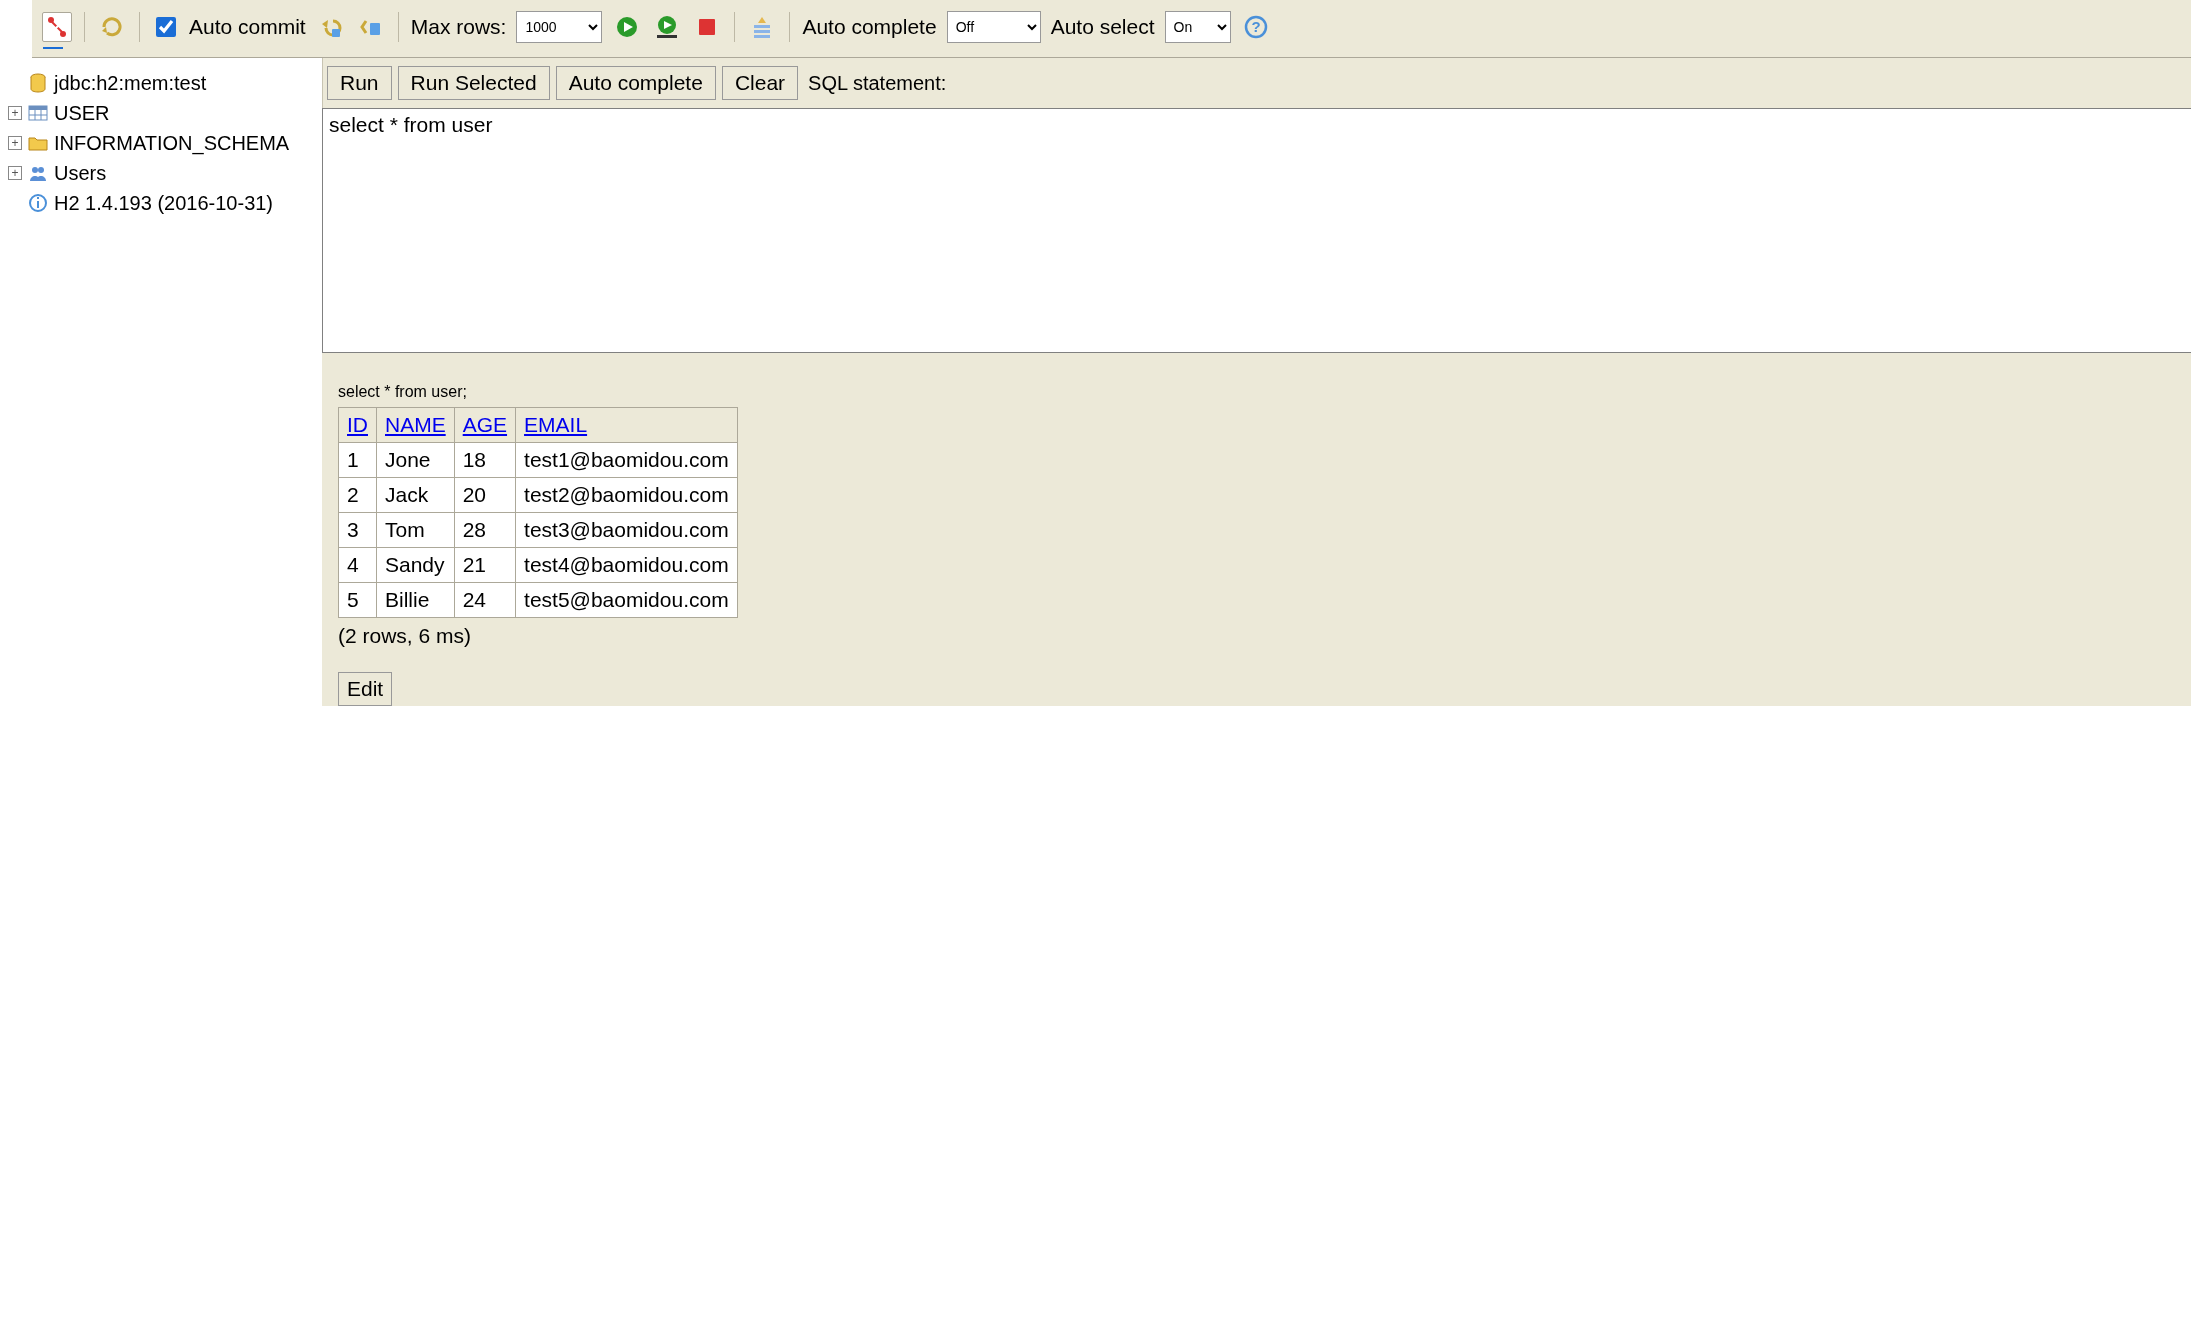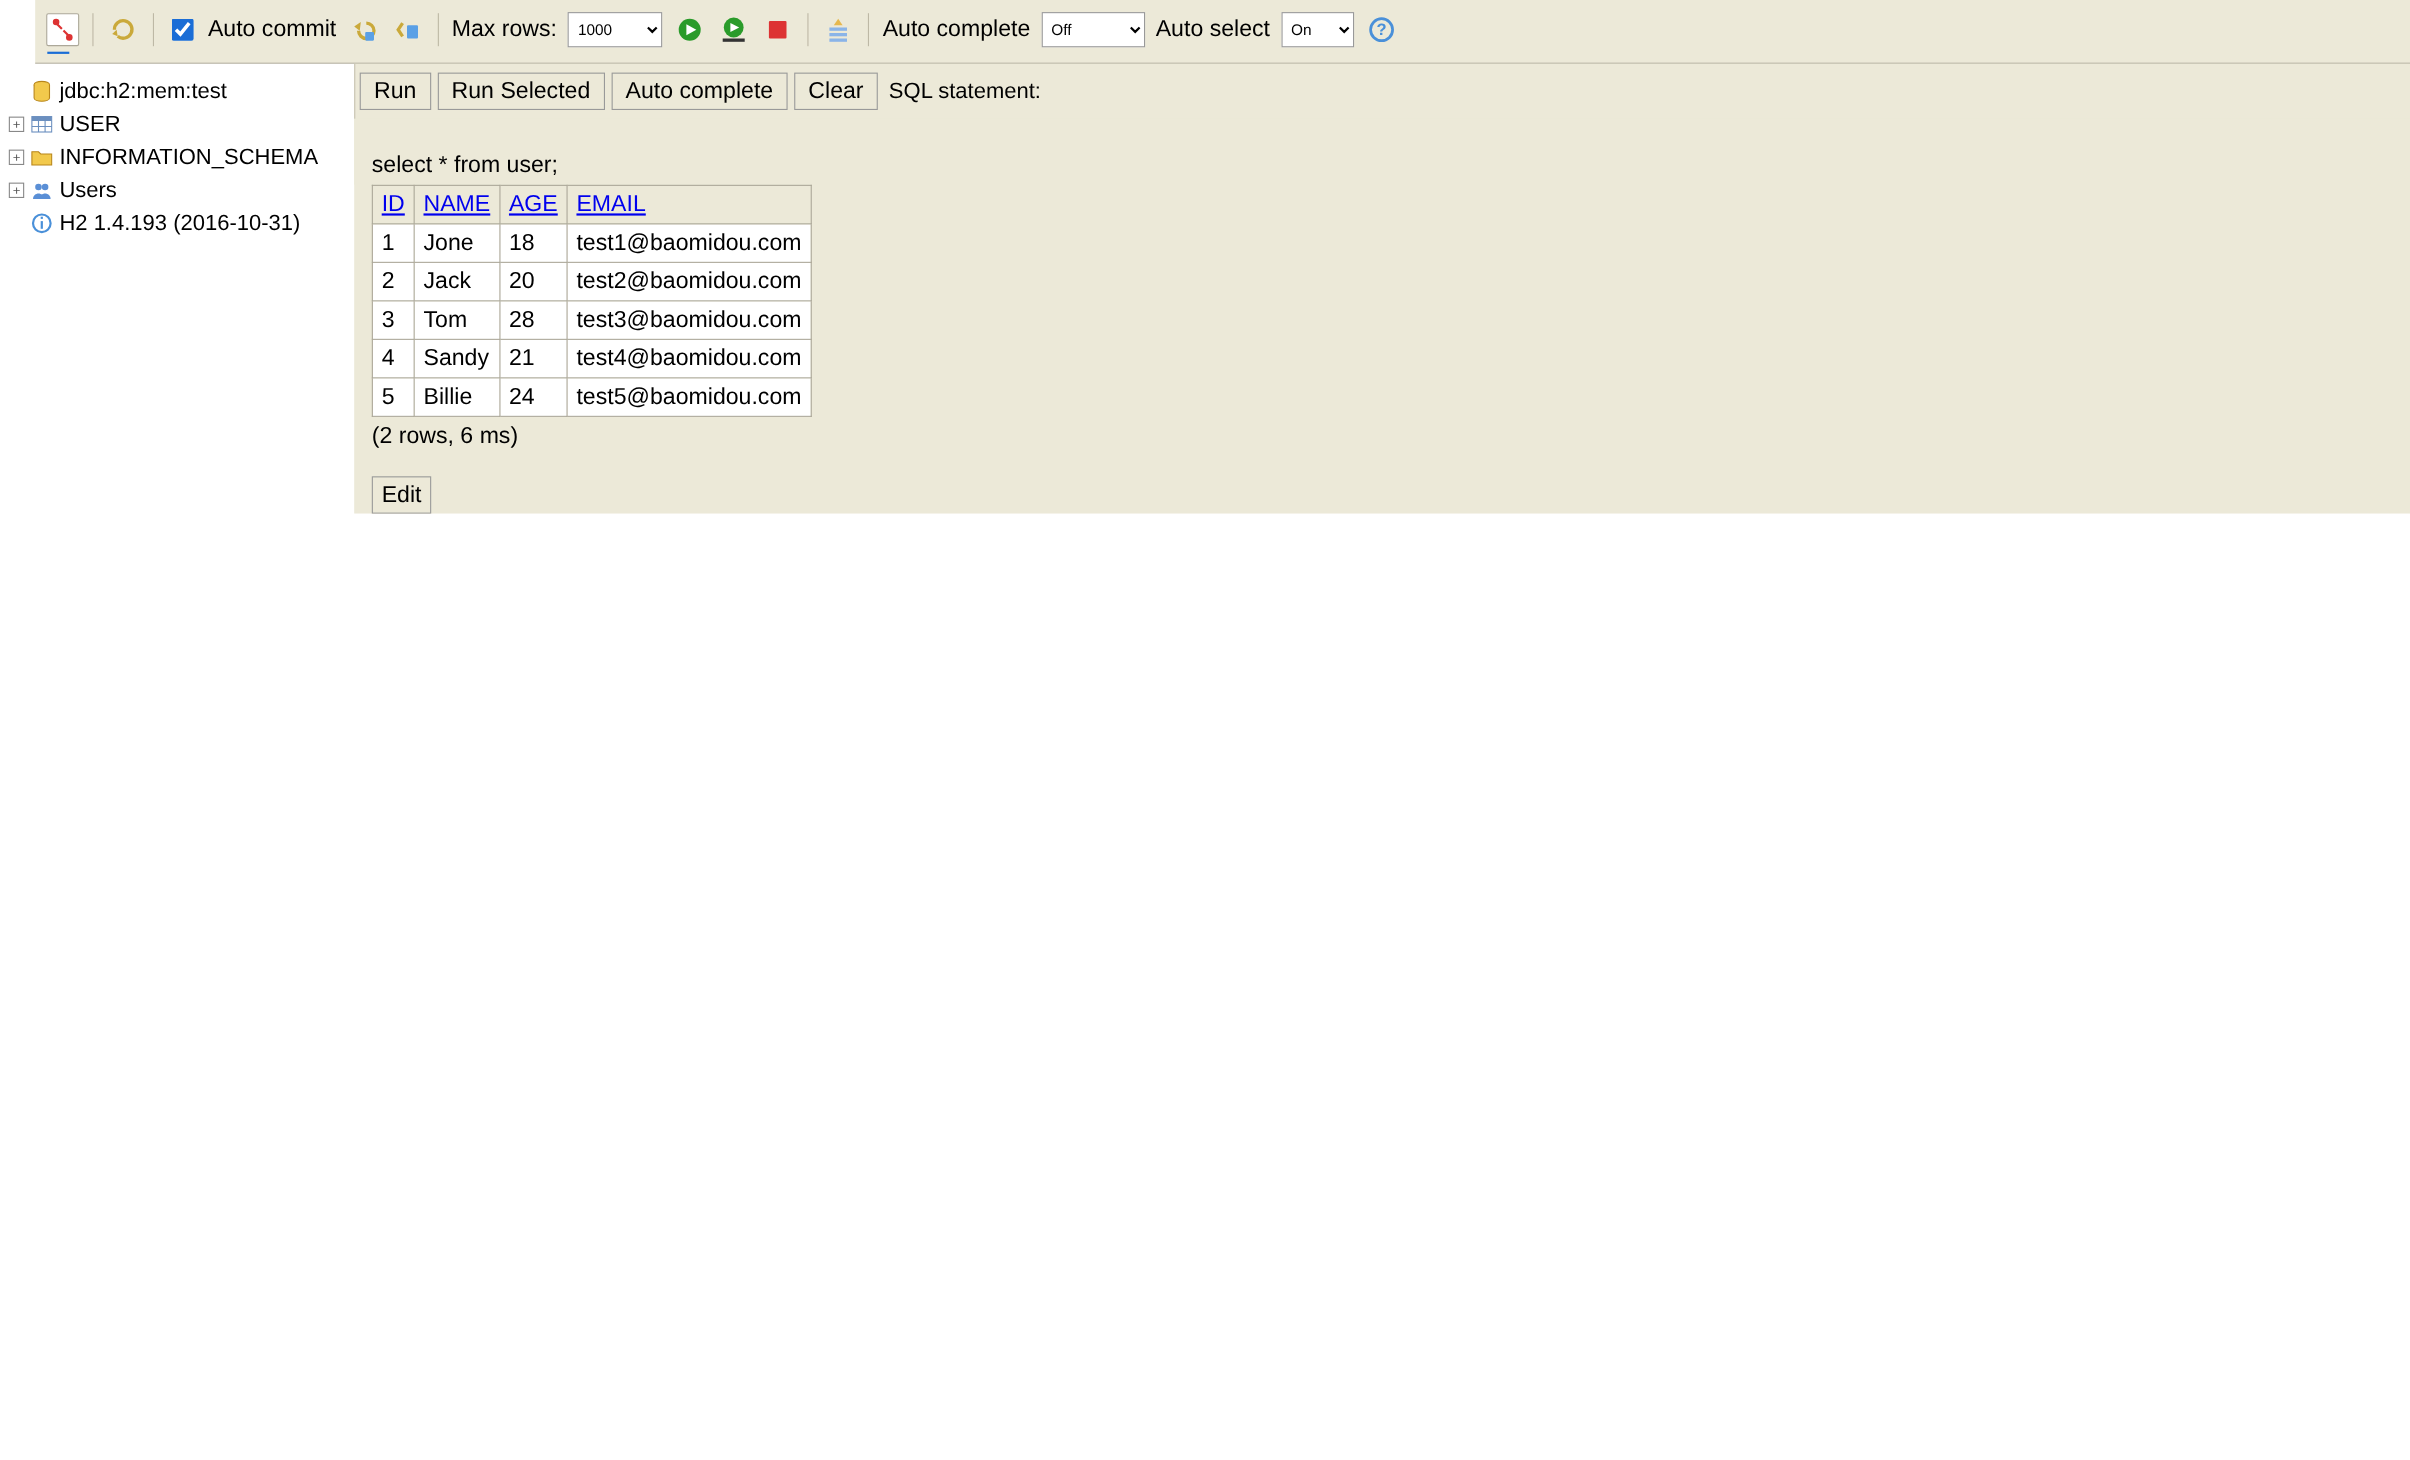--- a/index.html
+++ b/index.html
@@ -79,21 +79,21 @@
     border:1px solid var(--border2);background:var(--bg);
     font-size:21px;cursor:pointer;font-family:Arial;
   }
   .sql-editor{
     display:block;width:calc(100% - 0px);height:245px;
     border:1px solid #808080;border-right:none;
     padding:4px 6px;font-size:21px;font-family:Arial;
     resize:none;outline:none;background:#fff;
     border-left:1px solid #808080;
   }
-  .echo{padding:30px 0 6px 16px;background:var(--bg);font-size:21px;}
+  .echo{padding:30px 0 6px 16px;background:var(--bg);font-size:16px;}
   table.result{
     border-collapse:collapse;margin-left:16px;background:var(--bg);
   }
   table.result th,table.result td{
     border:1px solid var(--border);
     padding:4px 8px;text-align:left;font-size:21px;font-weight:normal;
     height:35px;
   }
   table.result th{color:var(--blue);background:var(--bg);text-decoration:underline;cursor:pointer;}
   table.result td{background:#fff;}
@@ -251,20 +251,21 @@
   </div>
 
   <div class="content">
     <div class="cmdbar">
       <button class="btn">Run</button>
       <button class="btn">Run Selected</button>
       <button class="btn">Auto complete</button>
       <button class="btn">Clear</button>
       <span class="lbl" style="margin-left:4px">SQL statement:</span>
     </div>
+    <textarea class="sql-editor" style="">select * from user</textarea>
 
     <div class="echo">select * from user;</div>
 
     <table class="result">
       <thead>
           <tr id="thr">
             <th>ID</th>
             <th>NAME</th>
             <th>AGE</th>
             <th>EMAIL</th>

